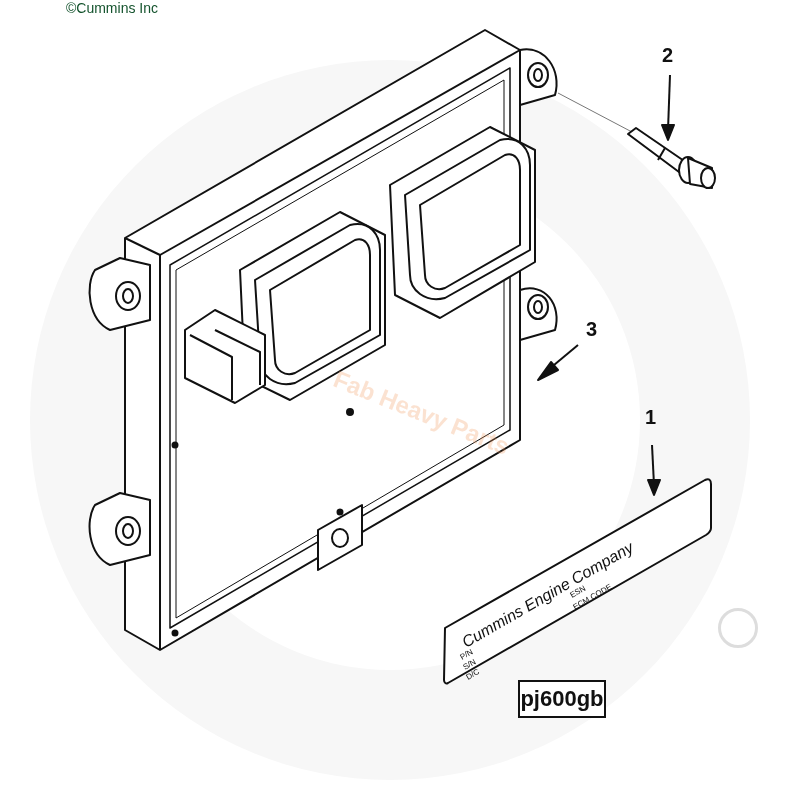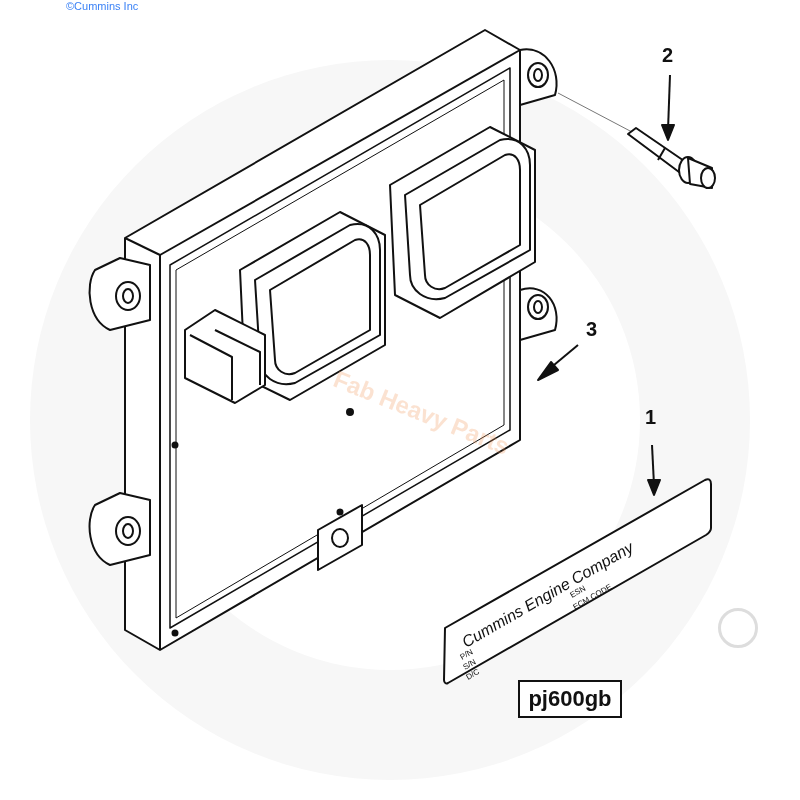--- a/index.html
+++ b/index.html
@@ -1,20 +1,20 @@
 <!DOCTYPE html>
 <html><head>
 <meta charset="utf-8">
 <style>
   html,body{margin:0;padding:0;background:#fff;}
   body{width:800px;height:800px;overflow:hidden;position:relative;font-family:"Liberation Sans",sans-serif;}
   #canvas{position:absolute;left:0;top:0;width:800px;height:800px;}
-  .copyright{position:absolute;left:66px;top:0;font-size:11px;color:#3b82f6;}
+  .copyright{position:absolute;left:66px;top:0;font-size:14px;color:#14532d;}
   .bg-wm{position:absolute;left:-60px;top:-40px;width:900px;height:900px;}
-  .pn-box{position:absolute;left:518px;top:680px;width:104px;height:38px;border:2px solid #111;box-sizing:border-box;display:flex;align-items:center;justify-content:center;font-size:22px;font-weight:bold;color:#111;background:#fff;}
+  .pn-box{position:absolute;left:518px;top:680px;width:88px;height:38px;border:2px solid #111;box-sizing:border-box;display:flex;align-items:center;justify-content:center;font-size:22px;font-weight:bold;color:#111;background:#fff;}
   .callout{position:absolute;font-size:20px;font-weight:bold;color:#111;}
   .wm-text{position:absolute;left:340px;top:365px;font-size:24px;font-weight:bold;color:rgba(240,150,90,0.28);transform:rotate(22deg);transform-origin:left top;white-space:nowrap;}
   .corner-logo{position:absolute;left:718px;top:608px;width:34px;height:34px;border:3px solid #ddd;border-radius:50%;}
 </style>
 </head>
 <body>
 
 <div id="canvas">
 
   <svg class="bg-wm" viewBox="0 0 900 900">

